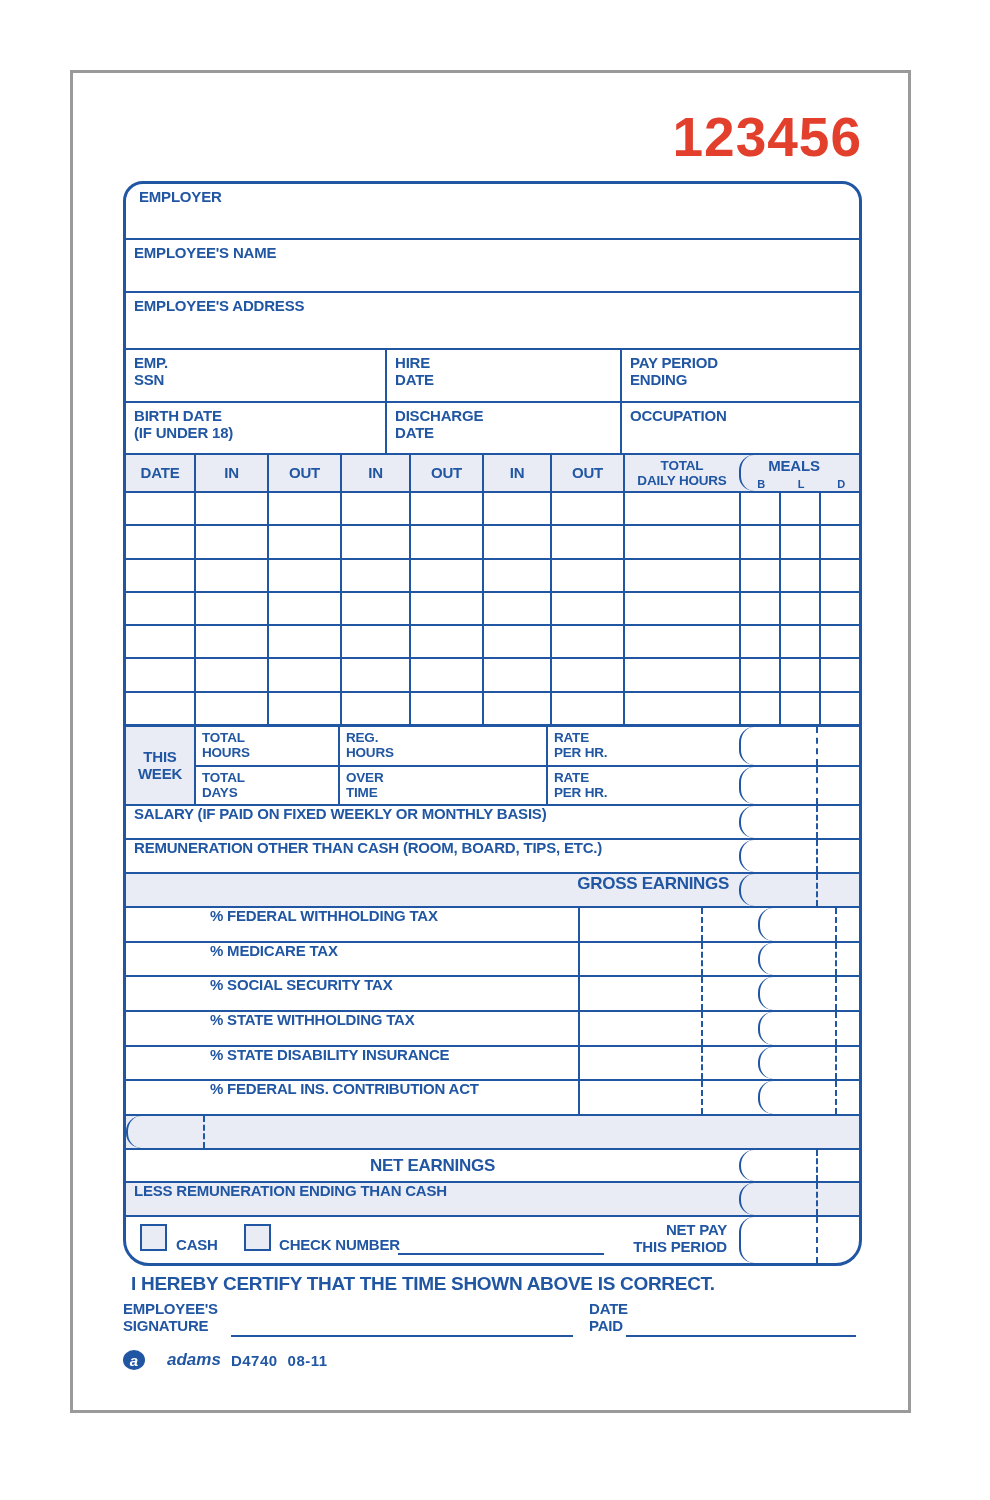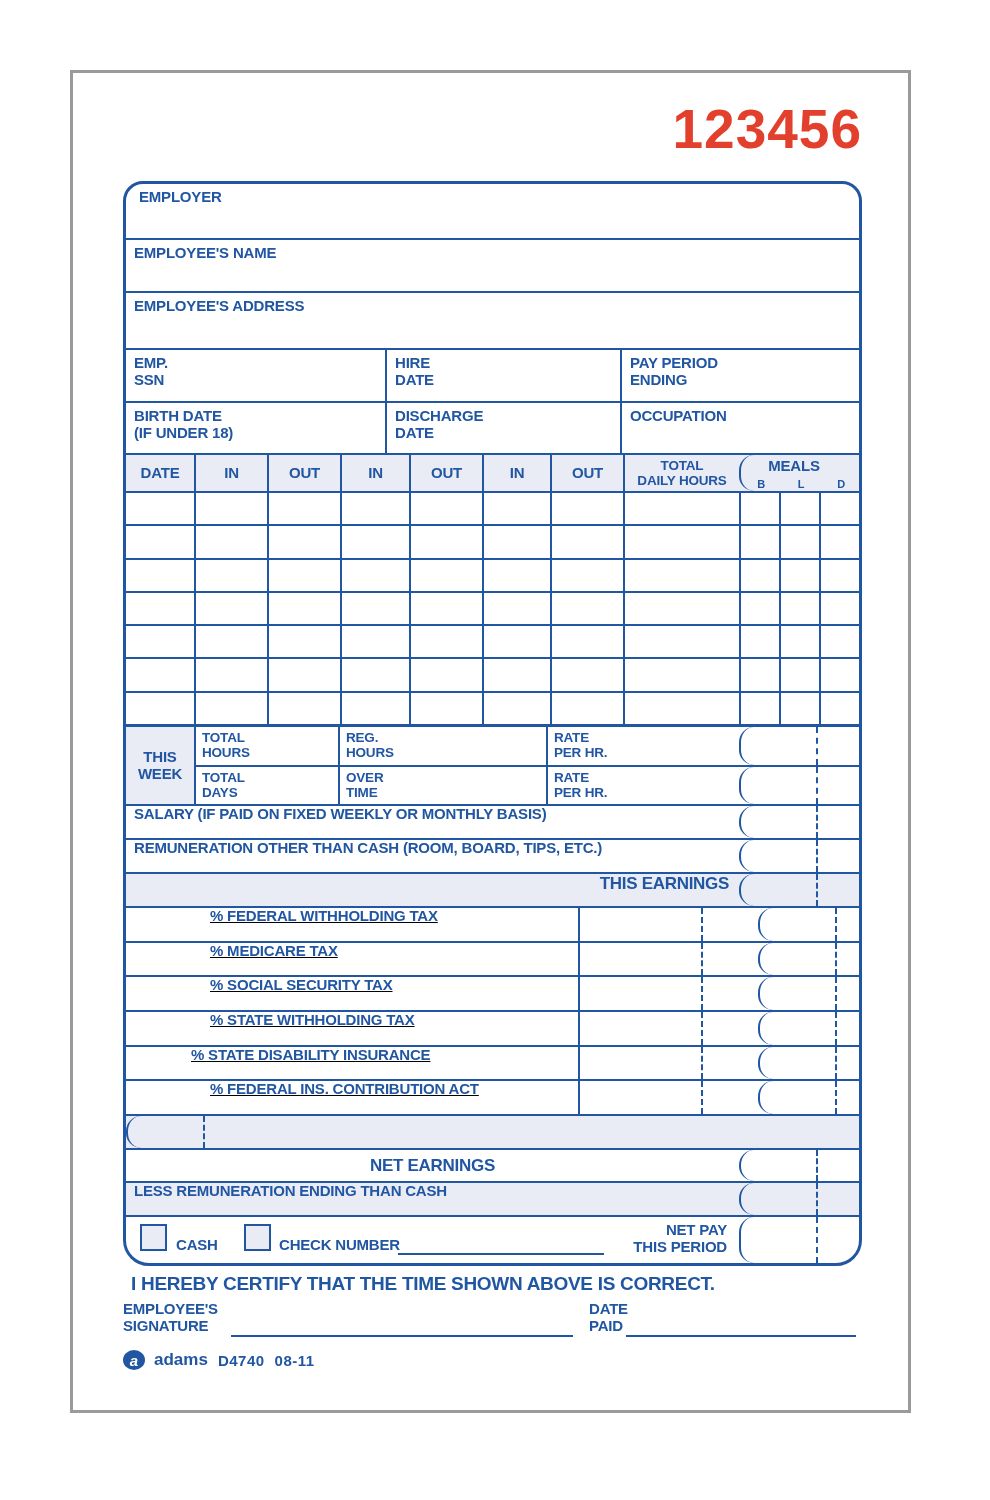--- a/index.html
+++ b/index.html
@@ -6,57 +6,57 @@
     --blue:#2156a3;
     --shade:#e9ecf4;
     --red:#e2402c;
   }
   *{margin:0;padding:0;}
   body{background:#fff;}
   .page{position:relative;width:990px;height:1500px;background:#fff;overflow:hidden;
         font-family:"Liberation Sans",sans-serif;}
   .card{position:absolute;left:70px;top:70px;width:841px;height:1343px;background:#fff;
         border:3px solid #9a9a9a;box-sizing:border-box;}
-  .fnum{position:absolute;top:24px;right:46px;font-size:55px;font-weight:bold;
+  .fnum{position:absolute;top:32px;right:46px;font-size:55px;font-weight:bold;
         color:var(--red);letter-spacing:1px;}
   .form{position:absolute;left:50px;top:108px;width:733px;height:1079px;
         border:3px solid var(--blue);border-radius:20px 20px 26px 26px;overflow:hidden;
         box-sizing:content-box;background:#fff;}
   .band{position:relative;display:flex;box-sizing:border-box;border-top:2px solid var(--blue);width:100%;}
   .band.first{border-top:none;}
   .c{box-sizing:border-box;border-left:2px solid var(--blue);position:relative;display:block;}
   .c.f{border-left:none;}
   .shade{background:var(--shade);}
   .lbl{white-space:pre-line;font-weight:bold;color:var(--blue);line-height:1.12;
        letter-spacing:-0.2px;font-size:15px;}
   .tl{padding:5px 8px 0 8px;}
   .vc{display:flex;align-items:flex-start;}
   .ctr{display:flex;align-items:center;justify-content:center;text-align:center;}
   .sub{font-size:13.5px;padding:3px 6px 0 6px;}
   .big{font-size:17px;letter-spacing:-0.3px;}
   .w68{width:68px;}.w73{width:73px;}.w69{width:69px;}.w116{width:116px;}.w40{width:40px;}
   .w144{width:144px;}.w208{width:208px;}.w193{width:193px;}.w120{width:108px;border-radius:15px;}
-  .w259{width:259px;}.w235{width:235px;}.w239{width:239px;}.w420{width:484px;text-decoration:underline;}.w613{width:613px;}
+  .w259{width:259px;}.w235{width:235px;}.w239{width:239px;}.w420{width:484px;}.w613{width:613px;}
   .grow{flex:1 1 auto;display:flex;flex-direction:column;}
   .trow{display:flex;flex:1 1 0;border-top:2px solid var(--blue);}
   .trow.first{border-top:none;}
   .dash{position:absolute;top:0;bottom:0;width:0;border-left:2px dashed var(--blue);}
   .meals-title{position:absolute;top:3px;left:0;right:0;text-align:center;font-size:15px;}
   .ml{position:absolute;bottom:1px;width:40px;text-align:center;font-size:11px;}
   .cb{position:absolute;width:27px;height:27px;border:2px solid var(--blue);
       background:var(--shade);box-sizing:border-box;}
   .uline{position:absolute;border-bottom:2px solid var(--blue);}
   .certify{position:absolute;left:58px;top:1200px;font-size:19px;font-weight:bold;
            color:var(--blue);letter-spacing:-0.3px;}
   .siglbl{position:absolute;font-size:15px;}
   .brand{position:absolute;left:50px;top:1277px;display:flex;align-items:center;}
   .logo{width:22px;height:20px;background:var(--blue);border-radius:50%;color:#fff;
         font-style:italic;font-weight:bold;display:flex;align-items:center;
         justify-content:center;font-size:15px;}
-  .bname{font-size:17px;font-weight:bold;color:var(--blue);margin-left:9px;}
+  .bname{font-size:17px;font-weight:bold;font-style:italic;color:var(--blue);margin-left:22px;}
   .bmodel{font-size:15px;font-weight:bold;color:var(--blue);margin-left:10px;letter-spacing:0.5px;}
   .brev{font-size:15px;font-weight:bold;color:var(--blue);margin-left:10px;letter-spacing:0.5px;}
 </style>
 </head>
 <body>
 
 <div class="page">
   <div class="card">
 
     <div class="fnum">123456</div>
@@ -276,21 +276,21 @@
         <div class="c f w613 vc">
             <div class="lbl" style="padding-left:8px;">REMUNERATION OTHER THAN CASH (ROOM, BOARD, TIPS, ETC.)</div>
           </div>
         <div class="c w120">
             <span class="dash" style="left:75px;"></span>
           </div>
       </div>
 
       <div class="band shade" style="height:34px;">
         <div class="c f w613 vc" style="justify-content:flex-end;">
-            <div class="lbl big" style="padding-right:10px;">THIS EARNINGS</div>
+            <div class="lbl big" style="padding-right:10px;">GROSS EARNINGS</div>
           </div>
         <div class="c w120">
             <span class="dash" style="left:75px;"></span>
           </div>
       </div>
 
       <div class="band" style="height:34.66px;">
         <div class="c f w420 vc">
             <div class="lbl" style="padding-left:84px;">% FEDERAL WITHHOLDING TAX</div>
           </div>
@@ -329,21 +329,21 @@
           </div>
         <div class="c w193">
             <span class="dash" style="left:121px;"></span>
           </div>
         <div class="c w120">
             <span class="dash" style="left:75px;"></span>
           </div>
       </div>
       <div class="band" style="height:34.66px;">
         <div class="c f w420 vc">
-            <div class="lbl" style="padding-left:65px;">% STATE DISABILITY INSURANCE</div>
+            <div class="lbl" style="padding-left:84px;">% STATE DISABILITY INSURANCE</div>
           </div>
         <div class="c w193">
             <span class="dash" style="left:121px;"></span>
           </div>
         <div class="c w120">
             <span class="dash" style="left:75px;"></span>
           </div>
       </div>
       <div class="band" style="height:34.66px;">
         <div class="c f w420 vc">

